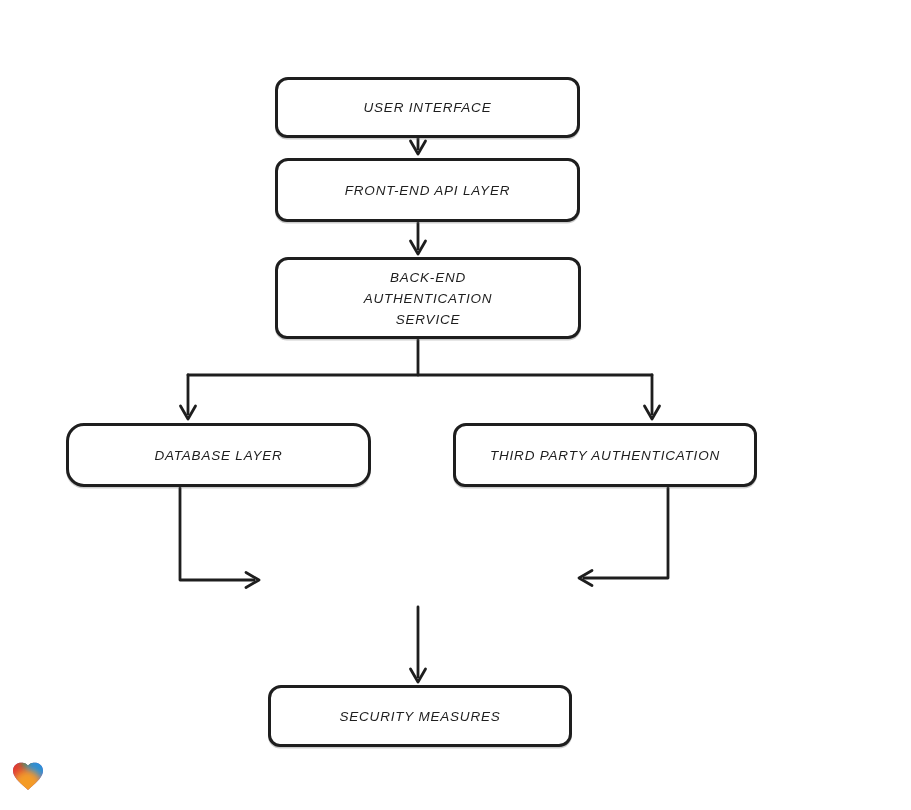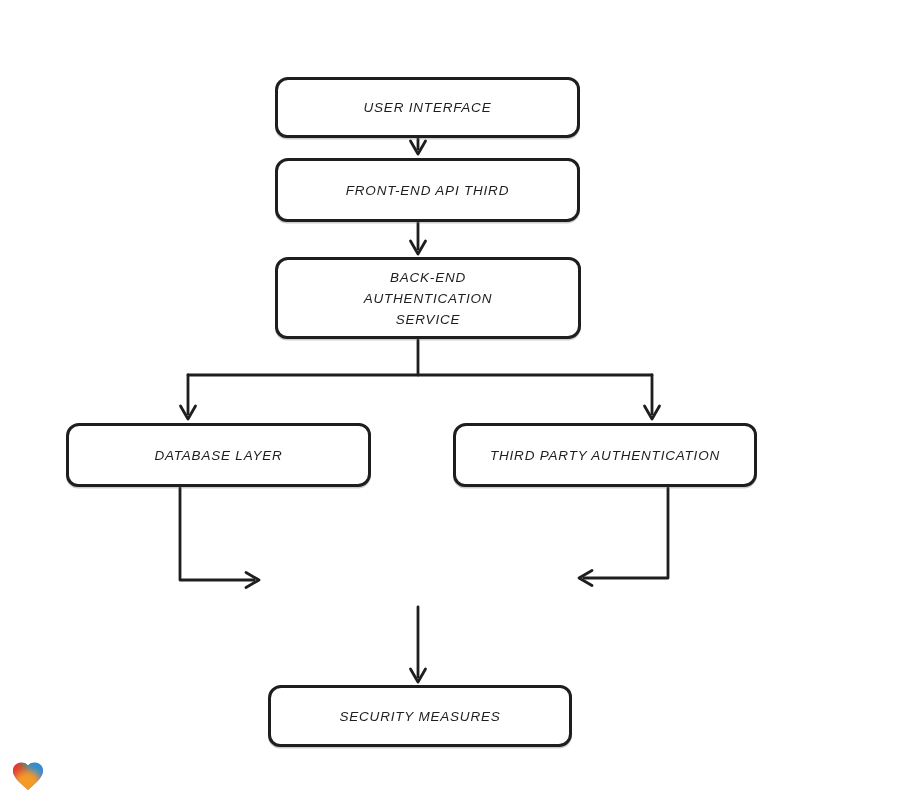--- a/index.html
+++ b/index.html
@@ -92,28 +92,28 @@
       <path d="M418 607 V677"></path>
       <path d="M410.5 669 L418 682 L425.5 669"></path>
     </g>
   </svg>
 
   <div class="node" style="left:275px; top:43px; width:305px; height:61px;margin-top:34px;">
     <span class="label">USER INTERFACE</span>
   </div>
 
   <div class="node" style="left:275px; top:158px; width:305px; height:64px;">
-    <span class="label">FRONT-END API THIRD</span>
+    <span class="label">FRONT-END API LAYER</span>
   </div>
 
   <div class="node" style="left:275px; top:257px; width:306px; height:82px; padding:0 58px;">
     <span class="label">BACK-END AUTHENTICATION SERVICE</span>
   </div>
 
-  <div class="node" style="left:66px; top:423px; width:305px; height:64px;">
+  <div class="node" style="left:66px; top:423px; width:305px; height:64px;border-radius:18px;">
     <span class="label">DATABASE LAYER</span>
   </div>
 
   <div class="node" style="left:453px; top:423px; width:304px; height:64px;text-align:center;">
     <span class="label">THIRD PARTY AUTHENTICATION</span>
   </div>
 
 
   <div class="node" style="left:268px; top:685px; width:304px; height:62px;">
     <span class="label">SECURITY MEASURES</span>

